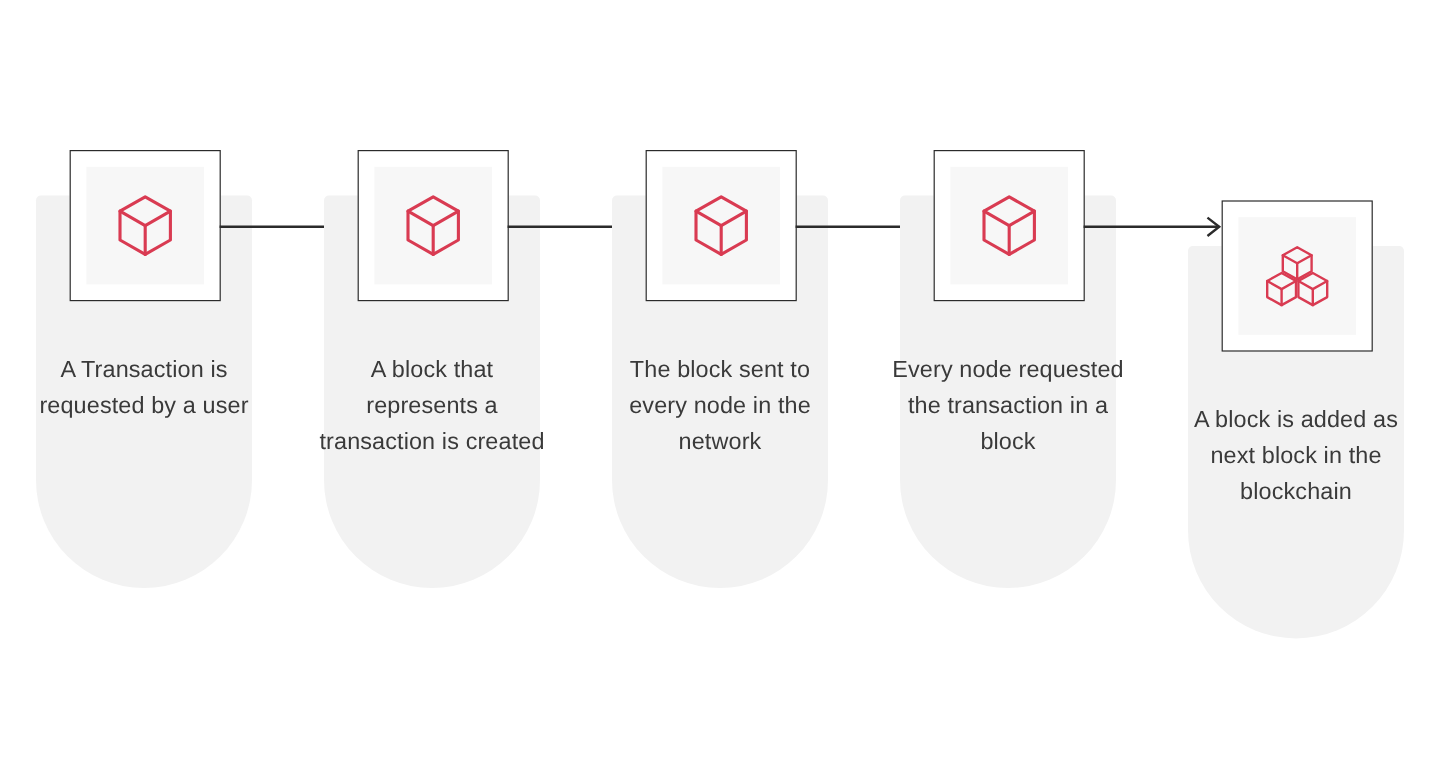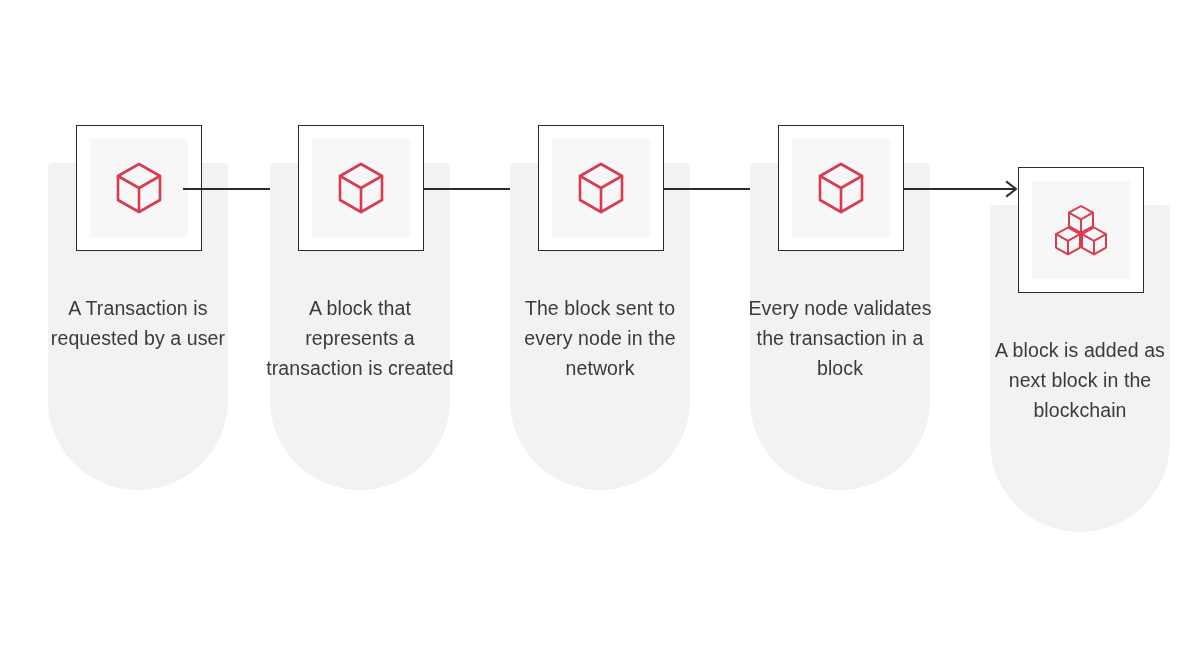--- a/index.html
+++ b/index.html
@@ -89,21 +89,21 @@
     top: 180px;
     width: 120px;
     height: 18px;
   }
 </style>
 </head>
 <body>
 
 <div id="canvas">
 
-  <div class="step" style="left:28px;text-decoration:underline;">
+  <div class="step" style="left:10px;text-decoration:underline;">
     <div class="pill"></div>
     <div class="card">
       <div class="card-inner">
         <span>
           <svg class="icon-svg" width="48" height="52" viewBox="0 0 48 52" fill="none" stroke="#d93b52" stroke-width="2.6" stroke-linejoin="round" stroke-linecap="round">
             <path d="M24 2 L45 14 L45 38 L24 50 L3 38 L3 14 Z"></path>
             <path d="M3 14 L24 26 L45 14"></path>
             <path d="M24 26 L24 50"></path>
           </svg>
         </span>
@@ -171,21 +171,21 @@
       <div class="card-inner">
         <span>
           <svg class="icon-svg" width="48" height="52" viewBox="0 0 48 52" fill="none" stroke="#d93b52" stroke-width="2.6" stroke-linejoin="round" stroke-linecap="round">
             <path d="M24 2 L45 14 L45 38 L24 50 L3 38 L3 14 Z"></path>
             <path d="M3 14 L24 26 L45 14"></path>
             <path d="M24 26 L24 50"></path>
           </svg>
         </span>
       </div>
     </div>
-    <div class="caption">Every node validates the transaction in a block</div>
+    <div class="caption">Every node requested the transaction in a block</div>
   </div>
 
   <div class="arrow" style="left:903px;">
     <svg width="120" height="18" viewBox="0 0 120 18" fill="none" stroke="#2b2b2b" stroke-width="2" stroke-linecap="square" stroke-linejoin="miter">
       <path d="M0 9 L112 9"></path>
       <path d="M104 2 L113 9 L104 16"></path>
     </svg>
   </div>
 
   <div class="step" style="left:970px;margin-top:42px;">

